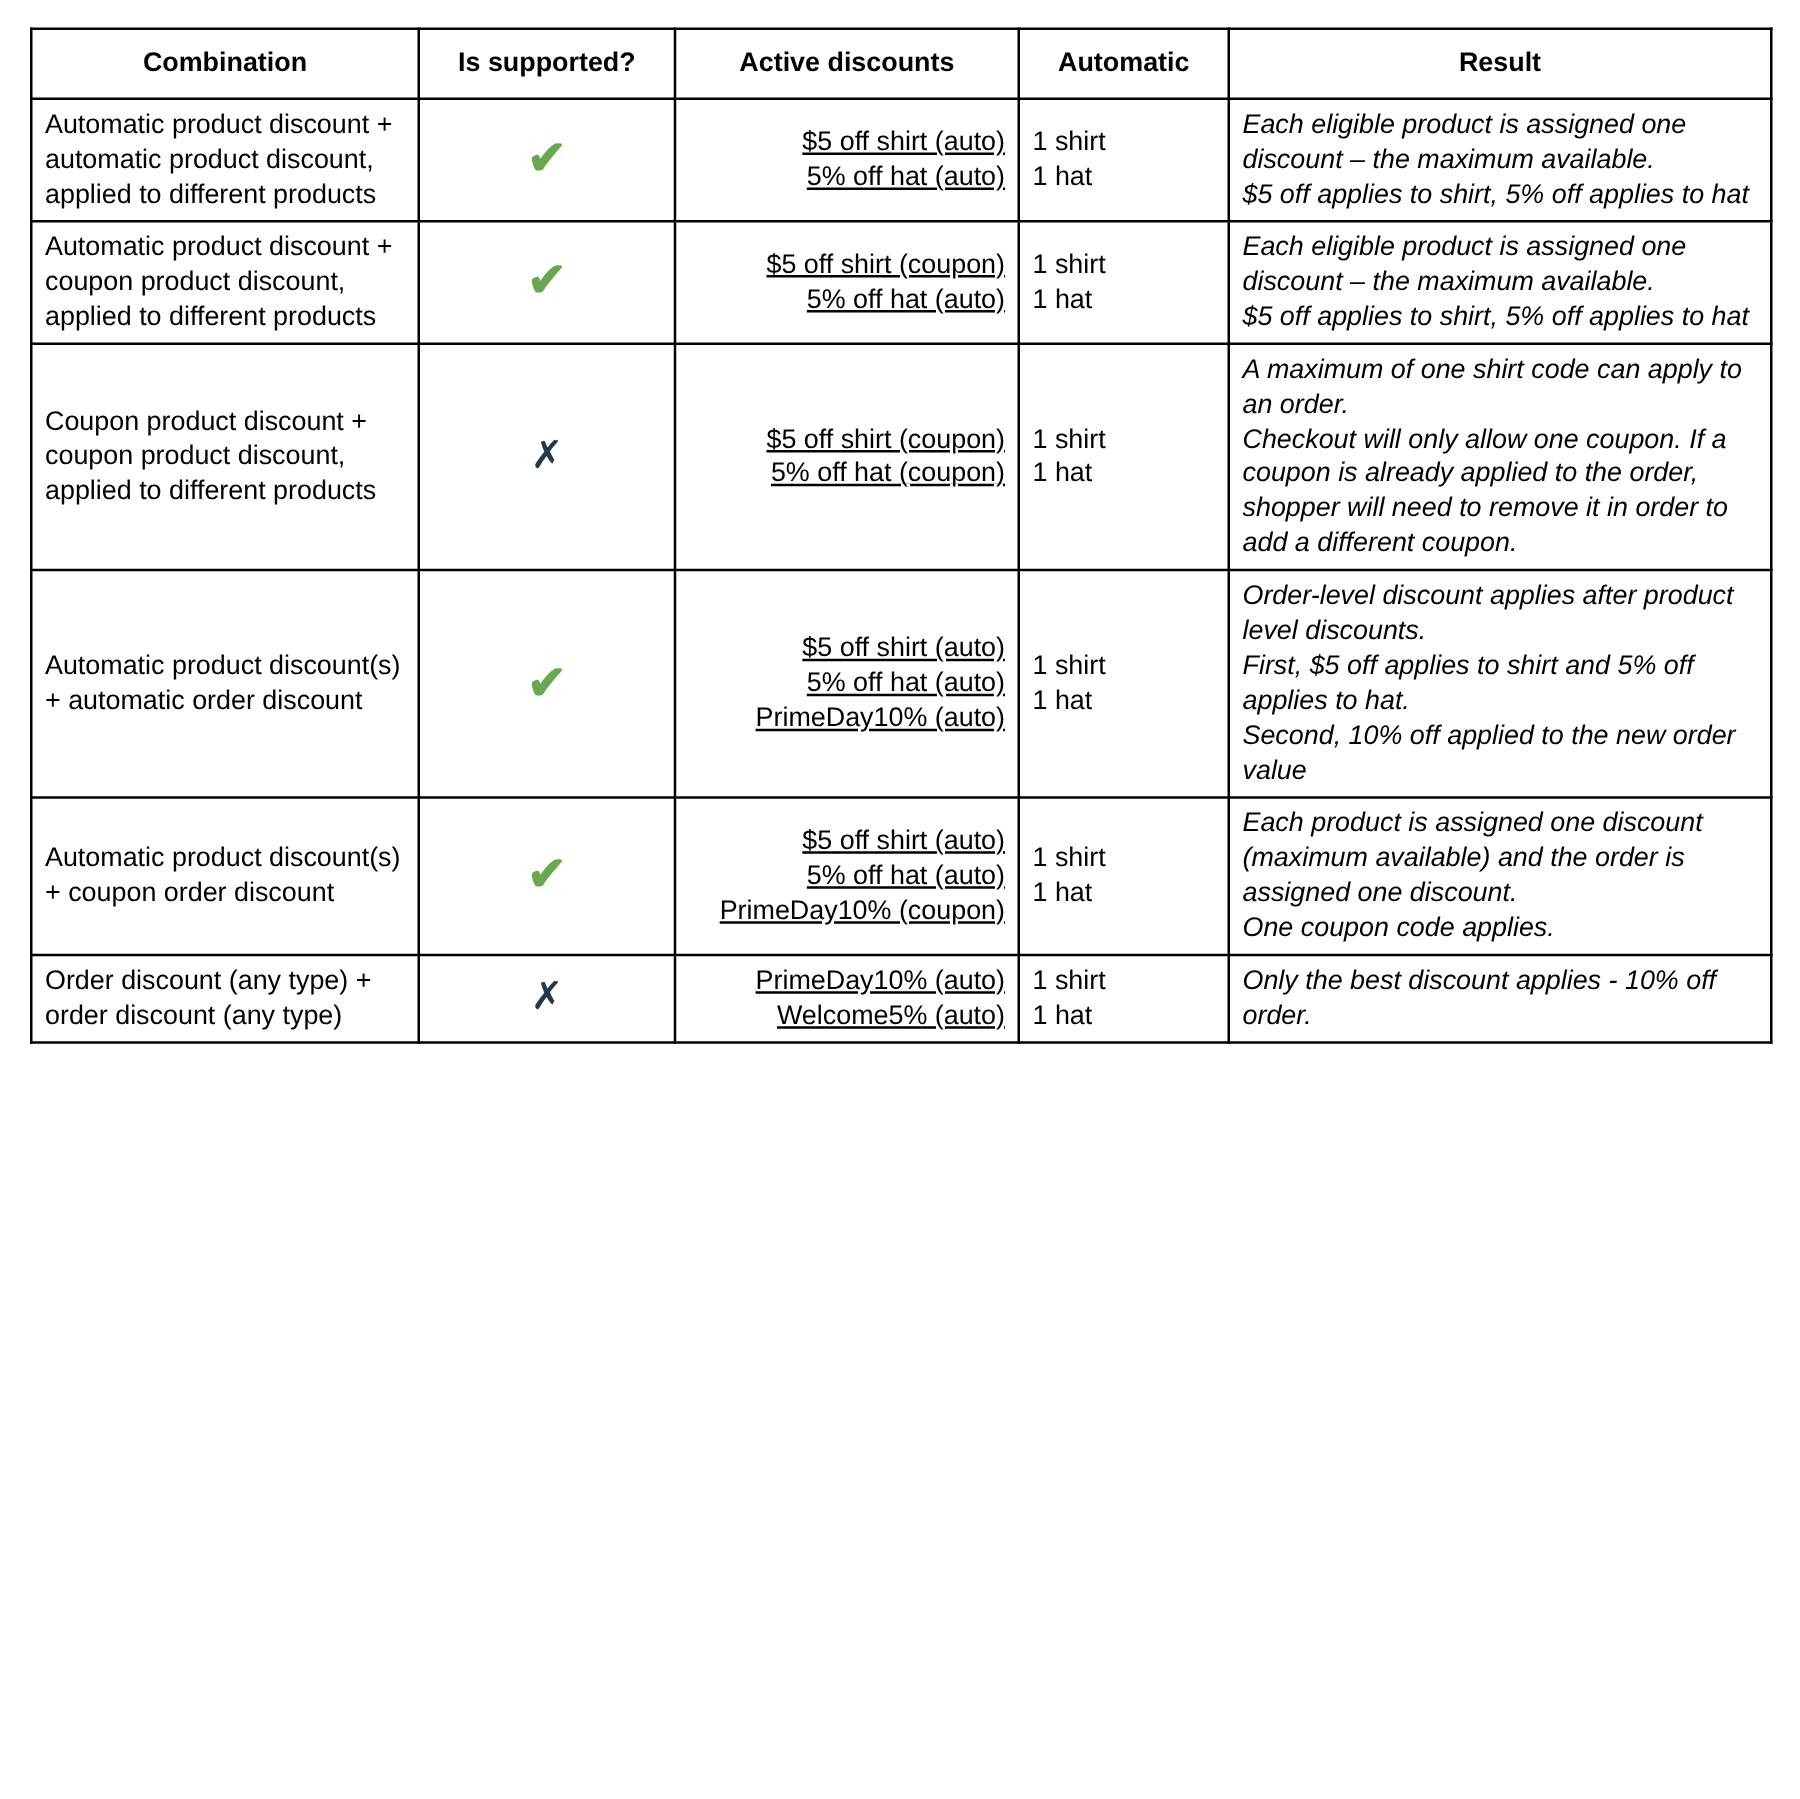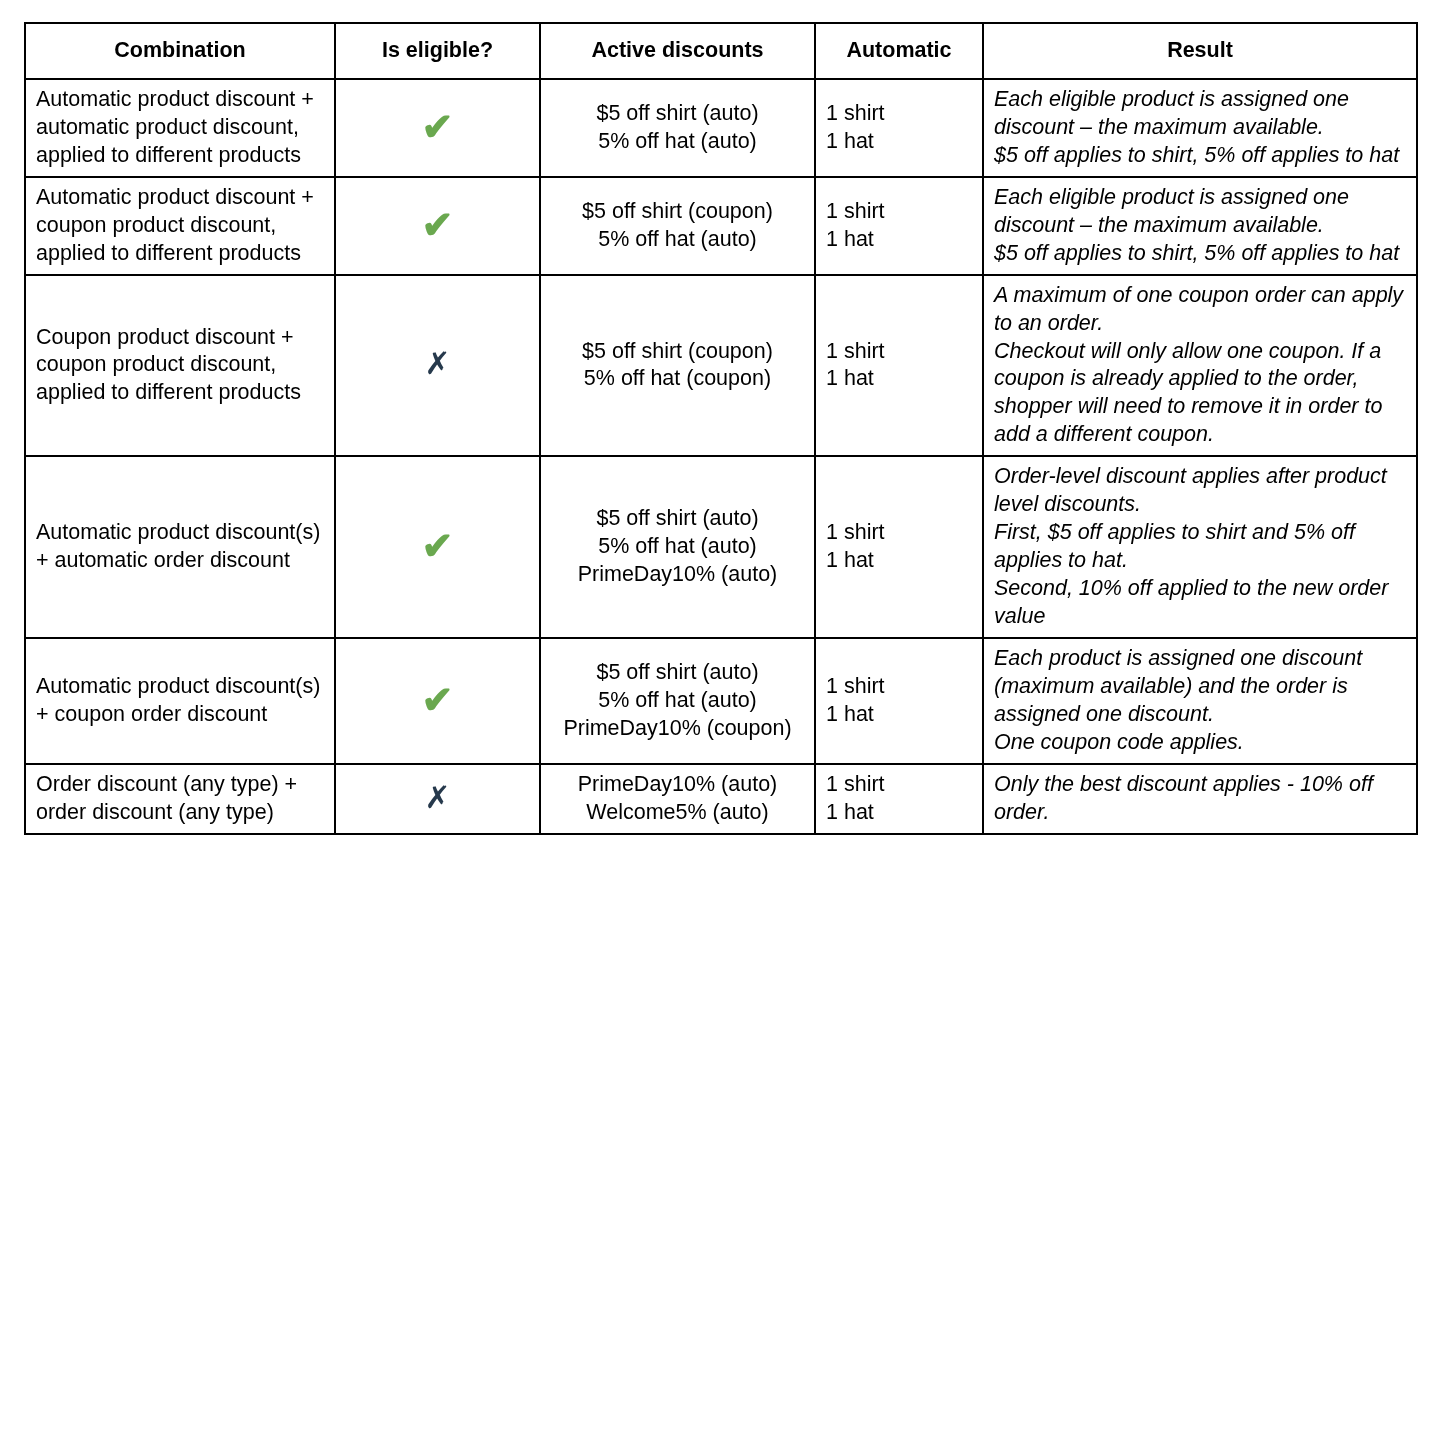--- a/index.html
+++ b/index.html
@@ -49,22 +49,23 @@
 
   td.combination {
     text-align: left;
     vertical-align: middle;
   }
   td.supported {
     text-align: center;
     vertical-align: middle;
   }
   td.discounts {
-    text-align: center;
+    text-align: right;
     vertical-align: middle;
+    text-decoration: underline;
   }
   td.products {
     text-align: left;
     vertical-align: middle;
     padding-left: 18px;
   }
   td.result {
     text-align: left;
     vertical-align: middle;
     font-style: italic;
@@ -94,21 +95,21 @@
     <colgroup>
       <col class="c-combination">
       <col class="c-supported">
       <col class="c-discounts">
       <col class="c-products">
       <col class="c-result">
     </colgroup>
     <thead>
       <tr>
         <th>Combination</th>
-        <th>Is eligible?</th>
+        <th>Is supported?</th>
         <th>Active discounts</th>
         <th>Automatic</th>
         <th>Result</th>
       </tr>
     </thead>
     <tbody>
       <tr>
         <td class="combination cell-lines">Automatic product discount + automatic product discount, applied to different products</td>
         <td class="supported"><span class="mark yes">✔</span></td>
         <td class="discounts cell-lines">$5 off shirt (auto)
@@ -128,21 +129,21 @@
         <td class="result cell-lines">Each eligible product is assigned one discount – the maximum available.
 $5 off applies to shirt, 5% off applies to hat</td>
       </tr>
       <tr>
         <td class="combination cell-lines">Coupon product discount + coupon product discount, applied to different products</td>
         <td class="supported"><span class="mark no">✗</span></td>
         <td class="discounts cell-lines">$5 off shirt (coupon)
 5% off hat (coupon)</td>
         <td class="products cell-lines">1 shirt
 1 hat</td>
-        <td class="result cell-lines">A maximum of one coupon order can apply to an order.
+        <td class="result cell-lines">A maximum of one shirt code can apply to an order.
 Checkout will only allow one coupon. If a coupon is already applied to the order, shopper will need to remove it in order to add a different coupon.</td>
       </tr>
       <tr>
         <td class="combination cell-lines">Automatic product discount(s) + automatic order discount</td>
         <td class="supported"><span class="mark yes">✔</span></td>
         <td class="discounts cell-lines">$5 off shirt (auto)
 5% off hat (auto)
 PrimeDay10% (auto)</td>
         <td class="products cell-lines">1 shirt
 1 hat</td>

